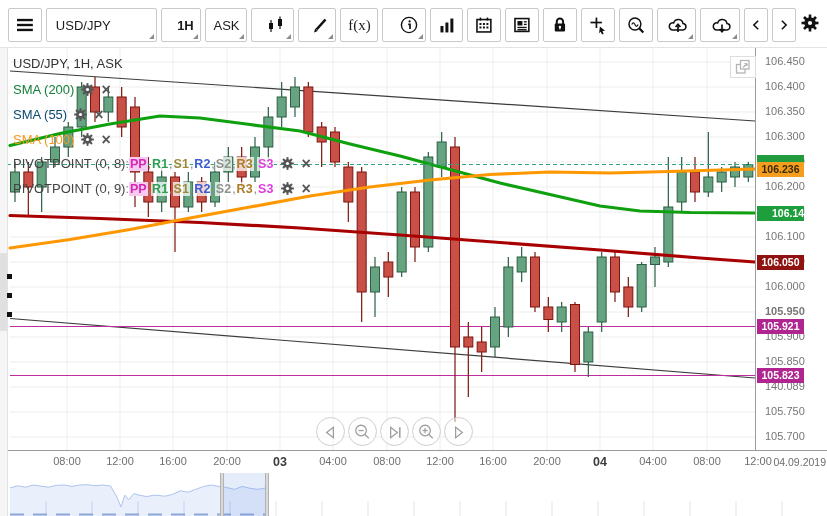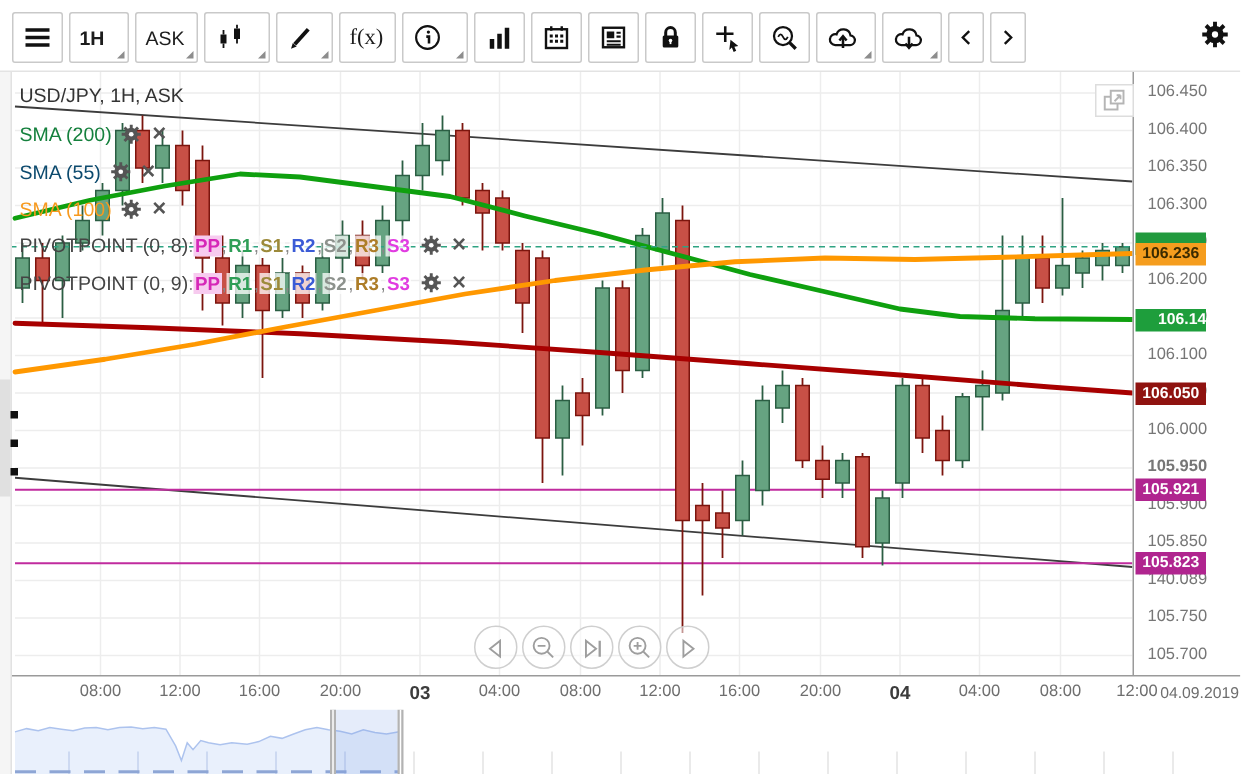--- a/index.html
+++ b/index.html
@@ -2,21 +2,21 @@
 <html><head>
 <meta charset="utf-8">
 <style>
   html,body{margin:0;padding:0;background:#fff;}
   *{box-sizing:border-box;}
   .app{position:relative;width:827px;height:516px;background:#fff;overflow:hidden;
        font-family:"Liberation Sans",sans-serif;color:#222;}
   
   .toolbar{position:absolute;top:7px;left:8px;right:0;height:36px;display:flex;gap:4px;align-items:center;}
   .tbtn{position:relative;height:34px;min-width:24px;border:1px solid #c9c9c9;border-radius:2px;
-        background:#fff;display:flex;align-items:center;justify-content:flex-start;
+        background:#fff;display:flex;align-items:center;justify-content:flex-end;
         font-size:13px;color:#1c1c1c;padding:0 6px;cursor:pointer;}
   .tbtn svg{display:block;}
   .tbtn.sym{width:112px;justify-content:flex-start;padding-left:9px;}
   .tbtn.iv{width:40px;font-weight:bold;}
   .tbtn.ask{width:42px;}
   .caret{position:absolute;right:2px;bottom:2px;width:0;height:0;
          border-left:5px solid transparent;border-bottom:5px solid #8d8d8d;}
   .fx{font-family:"Liberation Serif",serif;font-size:15px;}
   .gear-right{margin-left:auto;margin-right:7px;display:flex;align-items:center;cursor:pointer;}
   .toolbar-line{position:absolute;top:47px;left:0;right:0;border-top:1px solid #e3e3e3;}
@@ -63,20 +63,24 @@
 
   <div class="toolbar">
     <div class="tbtn">
       <svg width="20" height="20" viewBox="0 0 20 20">
           <g stroke="#111" stroke-width="2.4">
             <line x1="2" y1="5" x2="18" y2="5"></line>
             <line x1="2" y1="10" x2="18" y2="10"></line>
             <line x1="2" y1="15" x2="18" y2="15"></line>
           </g>
         </svg>
+    </div>
+    <div class="tbtn sym">
+      <span>USD/JPY</span>
+        <i class="caret"></i>
     </div>
     <div class="tbtn iv">
       <span>1H</span>
         <i class="caret"></i>
     </div>
     <div class="tbtn ask">
       <span>ASK</span>
         <i class="caret"></i>
     </div>
     <div class="tbtn" style="width:44px">

